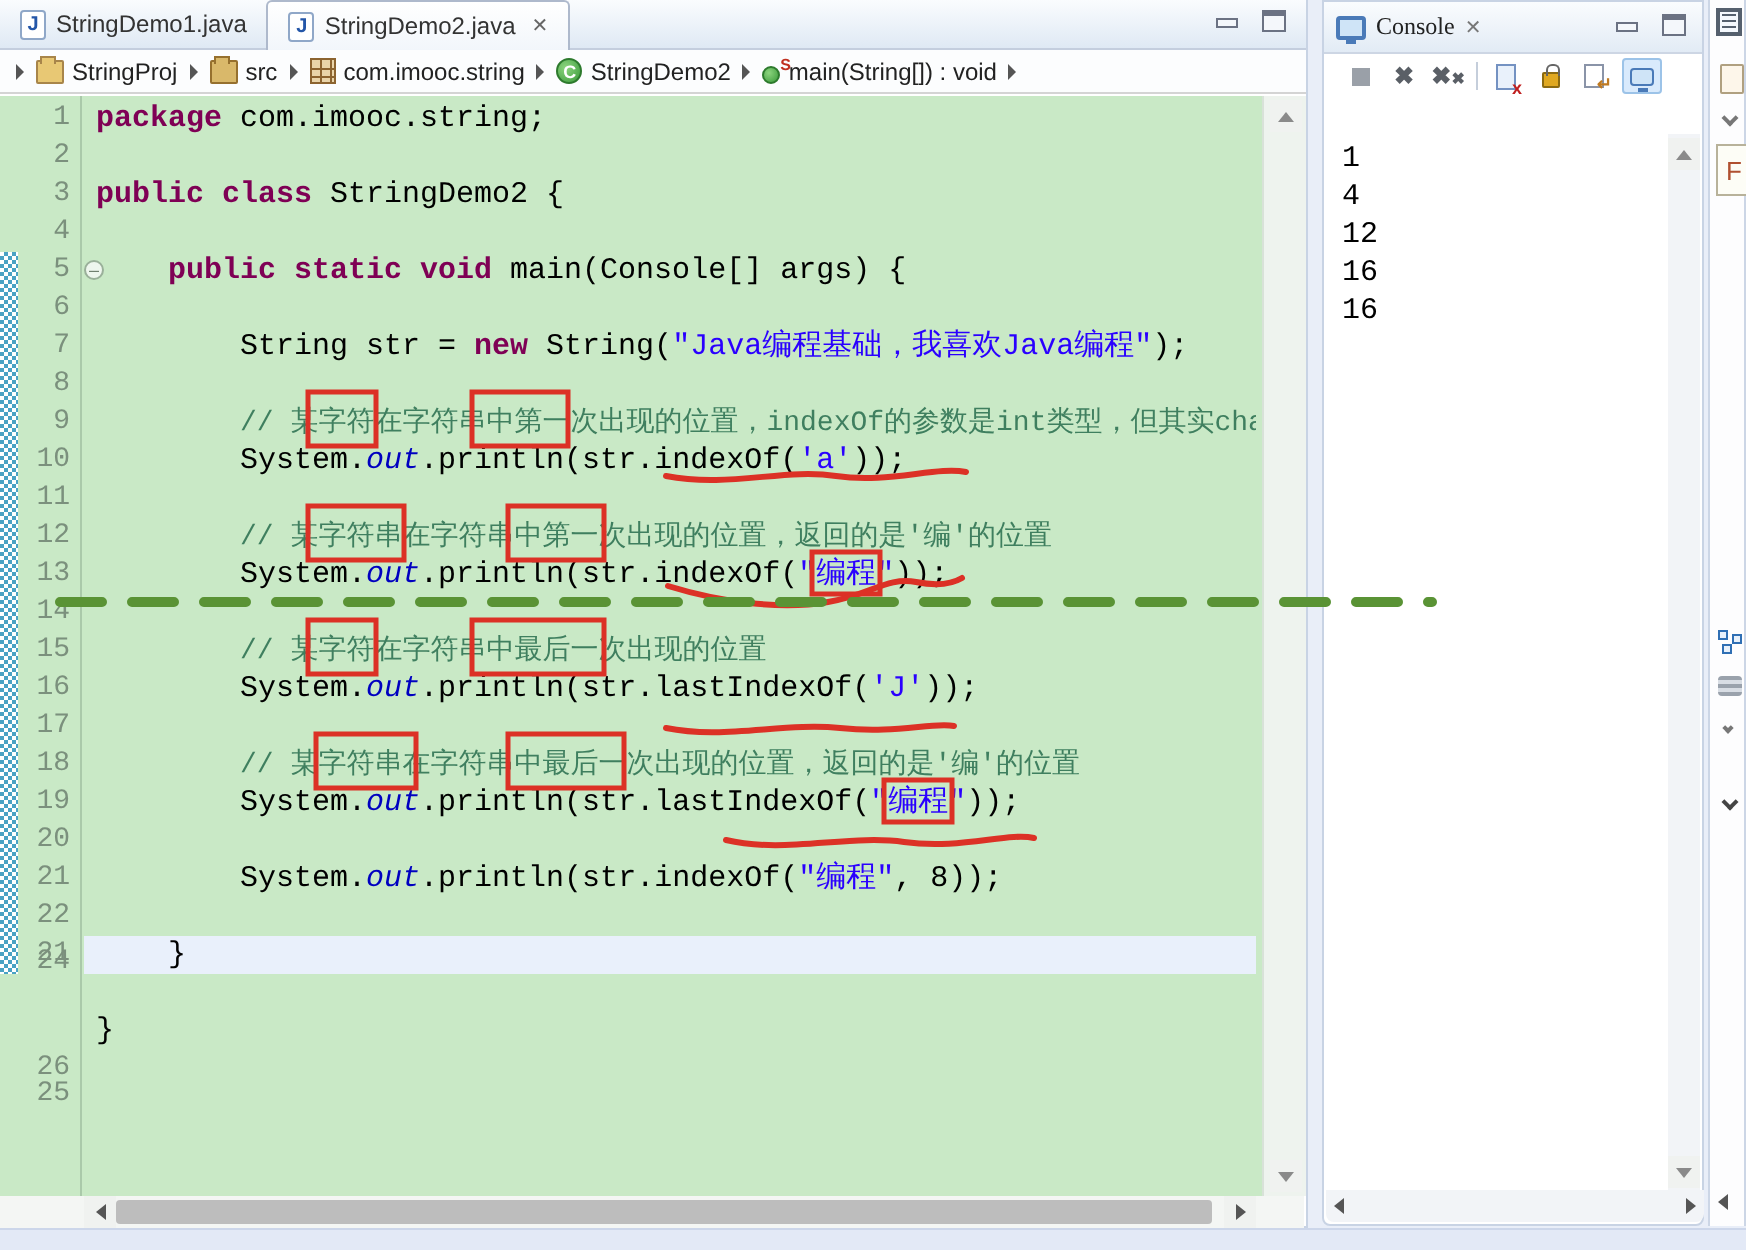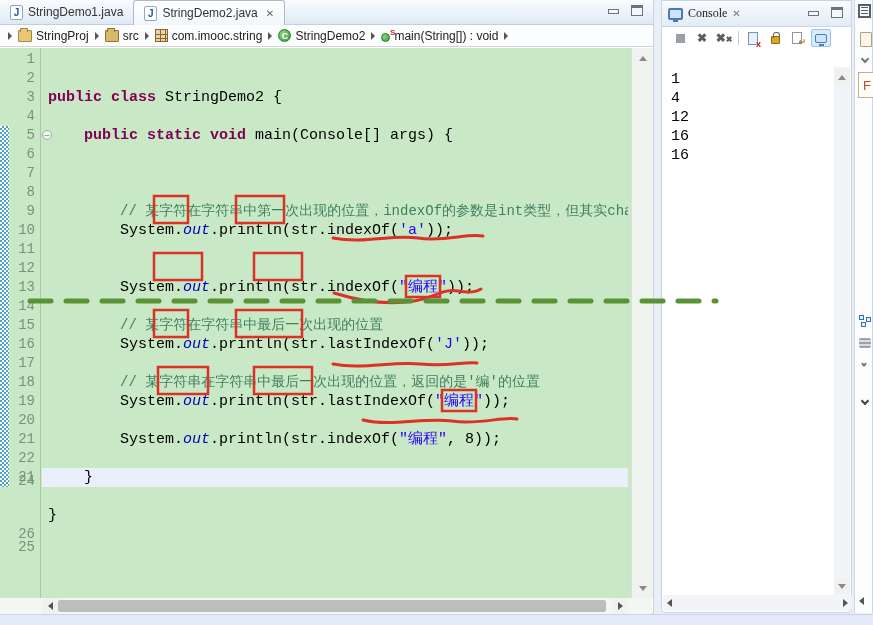--- a/index.html
+++ b/index.html
@@ -170,29 +170,32 @@
         <div class="line-num" style="top: 382px;">21</div>
         <div class="line-num" style="top: 401px;">22</div>
         <div class="line-num" style="top: 420px;">21</div>
         <div class="line-num" style="top: 424px;">24</div>
         <div class="line-num" style="top: 458px; margin-top: 32px;">25</div>
         <div class="line-num" style="top: 477px;">26</div>
       </div>
     <div class="cur-line" id="curLine" style="top: 420px;"></div>
     <div class="fold-marker" id="foldMarker" style="top: 82px;">–</div>
     <div class="code-area" id="codeArea">
+        <div class="code-line" style="top: 2px;"><span class="tok-k">package</span><span class="tok-p"> com.imooc.string;</span></div>
         <div class="code-line" style="top: 21px;"></div>
         <div class="code-line" style="top: 40px;"><span class="tok-k">public class</span><span class="tok-p"> StringDemo2 {</span></div>
         <div class="code-line" style="top: 59px;"></div>
         <div class="code-line" style="top: 78px;"><span class="tok-p">    </span><span class="tok-k">public static void</span><span class="tok-p"> main(Console[] args) {</span></div>
         <div class="code-line" style="top: 97px;"></div>
+        <div class="code-line" style="top: 116px;"><span class="tok-p">        String str = </span><span class="tok-k">new</span><span class="tok-p"> String(</span><span class="tok-s">"Java编程基础，我喜欢Java编程"</span><span class="tok-p">);</span></div>
         <div class="code-line" style="top: 135px;"></div>
         <div class="code-line" style="top: 154px;"><span class="tok-p">        </span><span class="tok-c">// 某字符在字符串中第一次出现的位置，indexOf的参数是int类型，但其实char和</span></div>
         <div class="code-line" style="top: 173px;"><span class="tok-p">        System.</span><span class="tok-f">out</span><span class="tok-p">.println(str.indexOf(</span><span class="tok-s">'a'</span><span class="tok-p">));</span></div>
         <div class="code-line" style="top: 192px;"></div>
+        <div class="code-line" style="top: 211px;"><span class="tok-p">        </span><span class="tok-c">// 某字符串在字符串中第一次出现的位置，返回的是'编'的位置</span></div>
         <div class="code-line" style="top: 230px;"><span class="tok-p">        System.</span><span class="tok-f">out</span><span class="tok-p">.println(str.indexOf(</span><span class="tok-s">"编程"</span><span class="tok-p">));</span></div>
         <div class="code-line" style="top: 249px;"></div>
         <div class="code-line" style="top: 268px;"><span class="tok-p">        </span><span class="tok-c">// 某字符在字符串中最后一次出现的位置</span></div>
         <div class="code-line" style="top: 287px;"><span class="tok-p">        System.</span><span class="tok-f">out</span><span class="tok-p">.println(str.lastIndexOf(</span><span class="tok-s">'J'</span><span class="tok-p">));</span></div>
         <div class="code-line" style="top: 306px;"></div>
         <div class="code-line" style="top: 325px;"><span class="tok-p">        </span><span class="tok-c">// 某字符串在字符串中最后一次出现的位置，返回的是'编'的位置</span></div>
         <div class="code-line" style="top: 344px;"><span class="tok-p">        System.</span><span class="tok-f">out</span><span class="tok-p">.println(str.lastIndexOf(</span><span class="tok-s">"编程"</span><span class="tok-p">));</span></div>
         <div class="code-line" style="top: 363px;"></div>
         <div class="code-line" style="top: 382px;"><span class="tok-p">        System.</span><span class="tok-f">out</span><span class="tok-p">.println(str.indexOf(</span><span class="tok-s">"编程"</span><span class="tok-p">, 8));</span></div>
         <div class="code-line" style="top: 401px;"></div>

